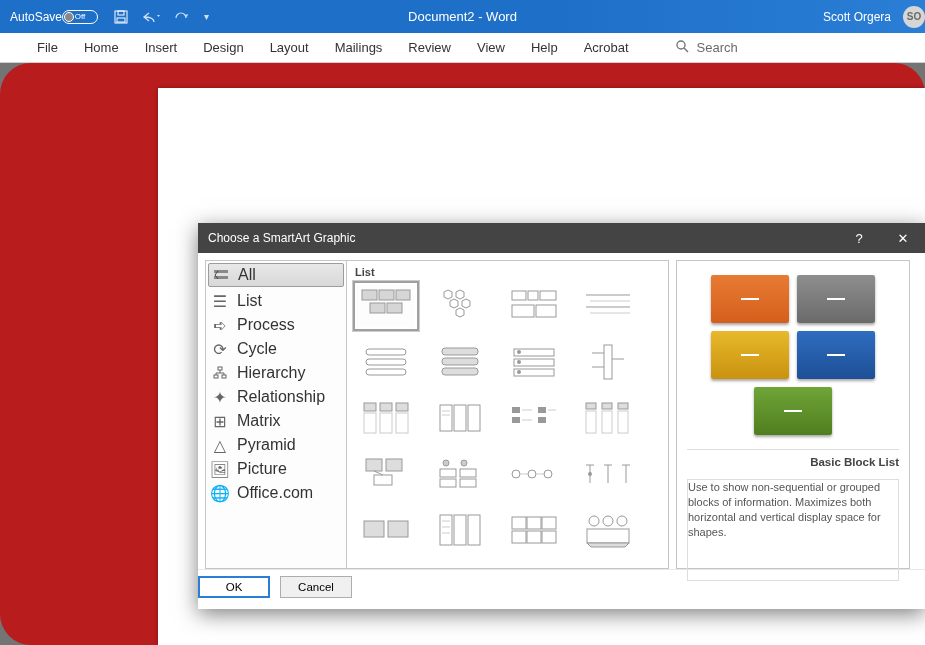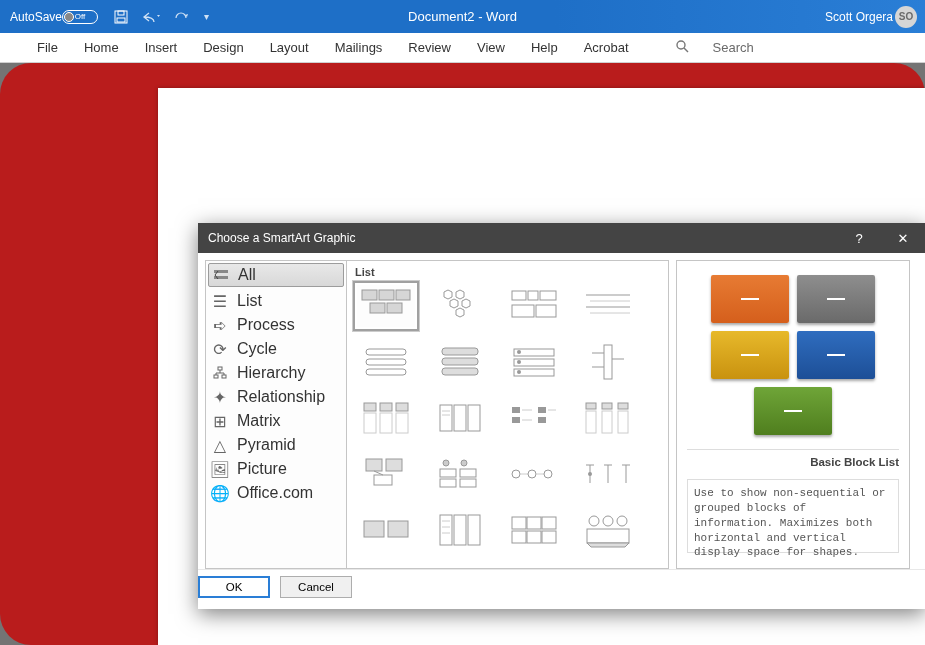--- a/index.html
+++ b/index.html
@@ -4,25 +4,25 @@
 <style>
 * { margin: 0; padding: 0; box-sizing: border-box; font-family: "Segoe UI", Arial, sans-serif; }
 body { width: 925px; height: 645px; background: #747474; overflow: hidden; }
 .titlebar { height: 33px; background: linear-gradient(to right, #1e6fc7 0%, #1e6fc7 60%, #2a7ed6 100%); display: flex; align-items: center; color: #fff; font-size: 12px; }
 .autosave { display:flex; align-items:center; gap:0; margin-left:10px; }
 .toggle { width:36px; height:14px; border:1px solid #fff; border-radius:8px; display:flex; align-items:center; padding:1px 2px; font-size:8px; color:#fff; justify-content:center; position:relative; }
 .toggle::before { content:""; width:8px; height:8px; background:#888; border:1px solid #fff; border-radius:50%; position:absolute; left:1px; }
 .qat { display:flex; gap:14px; margin-left:16px; }
 .qat span { display:inline-flex; align-items:center; }
 .doctitle { position:absolute; left:50%; transform:translateX(-50%); font-size:13px; }
-.userarea { margin-left:auto; display:flex; align-items:center; gap:2px; margin-right:8px; font-size:12px; }
+.userarea { margin-left:auto; display:flex; align-items:center; gap:12px; font-size:12px; }
 .usercircle { width:22px; height:22px; background:#d6d6d6; color:#6b6b6b; border-radius:50%; display:flex; align-items:center; justify-content:center; font-size:10px; font-weight:600; }
 .ribbon { height:30px; background:#fff; border-bottom:1px solid #d0d0d0; display:flex; align-items:center; padding-left:24px; gap:0; font-size:13px; color:#333; }
 .ribbon .tab { padding: 0 13px; height:100%; display:flex; align-items:center; cursor:pointer; }
-.ribbon .tab.search { margin-left:20px; display:flex; gap:24px; color:#6a6a6a; }
+.ribbon .tab.search { margin-left:20px; display:flex; gap:8px; color:#6a6a6a; }
 .docarea { position:relative; height:582px; background:#b91c1c;border-radius:31px; }
 .page { position:absolute; left:158px; top:25px; width:767px; height:557px; background:#fff; box-shadow:0 0 4px rgba(0,0,0,0.3); }
 .dialog { position:absolute; left:198px; top:160px; width:727px; height:386px; background:#fff; box-shadow:0 5px 20px rgba(0,0,0,0.5); }
 .dlg-title { height:30px; background:#444; color:#fff; font-size:12px; display:flex; align-items:center; padding-left:10px; }
 .dlg-title .spacer { flex:1; }
 .dlg-title .help, .dlg-title .closebtn { width:44px; height:30px; display:flex; align-items:center; justify-content:center; cursor:pointer; font-size:13px; }
 .dlg-body { display:flex; padding:7px 7px 0 7px; height:316px; }
 .catpane { width:142px; border:1px solid #c5c5c5; background:#fdfdfd; }
 .cat-item { height:24px; display:flex; align-items:center; gap:9px; padding-left:6px; font-size:16px; color:#333; cursor:pointer; }
 .cat-item.selected { background:linear-gradient(#e8e8e8,#d8d8d8); border:1px solid #9c9c9c; margin:2px; padding-left:4px; border-radius:2px; }
@@ -36,21 +36,21 @@
 .preview { width:234px; border:1px solid #c5c5c5; margin-left:7px; background:#fff; padding:14px 10px 6px; }
 .prev-blocks { display:flex; flex-wrap:wrap; gap:8px; justify-content:center; margin-bottom:14px; }
 .pb { width:78px; height:48px; border-radius:2px; display:flex; align-items:center; justify-content:center; box-shadow:0 2px 3px rgba(0,0,0,0.35); }
 .pb .dash { width:18px; height:2px; background:#fff; }
 .pb.orange { background:linear-gradient(#e77b33,#d55f1c); }
 .pb.gray { background:linear-gradient(#8e8e8e,#6a6a6a); }
 .pb.yellow { background:linear-gradient(#e7b92b,#c9920f); }
 .pb.blue { background:linear-gradient(#2f6dbf,#1d4f97); }
 .pb.green { background:linear-gradient(#6fa538,#4f7e1e); }
 .prev-name { font-size:11.5px; font-weight:600; color:#444; border-top:1px solid #ddd; padding-top:6px; margin-bottom:11px;text-align:right; }
-.prev-desc { font-size:11px; color:#555; border:1px solid #ddd; padding:6px; line-height:1.35; height:74px;font-family:Liberation Mono, monospace; }
+.prev-desc { font-size:11px; color:#555; border:1px solid #ddd; line-height:1.35; height:102px; }
 .dlg-footer { height:34px; display:flex; align-items:center; justify-content:flex-start; gap:10px; padding-right:10px; border-top:1px solid #e8e8e8; }
 .btn { width:72px; height:22px; font-size:11.5px; border:1px solid #adadad; background:#f0f0f0; cursor:pointer; }
 .btn.default { border:2px solid #2a7ed6; background:#fff; }
 </style>
 </head>
 <body>
 
 <div class="titlebar">
   <div class="autosave">
     <span>AutoSave</span>

